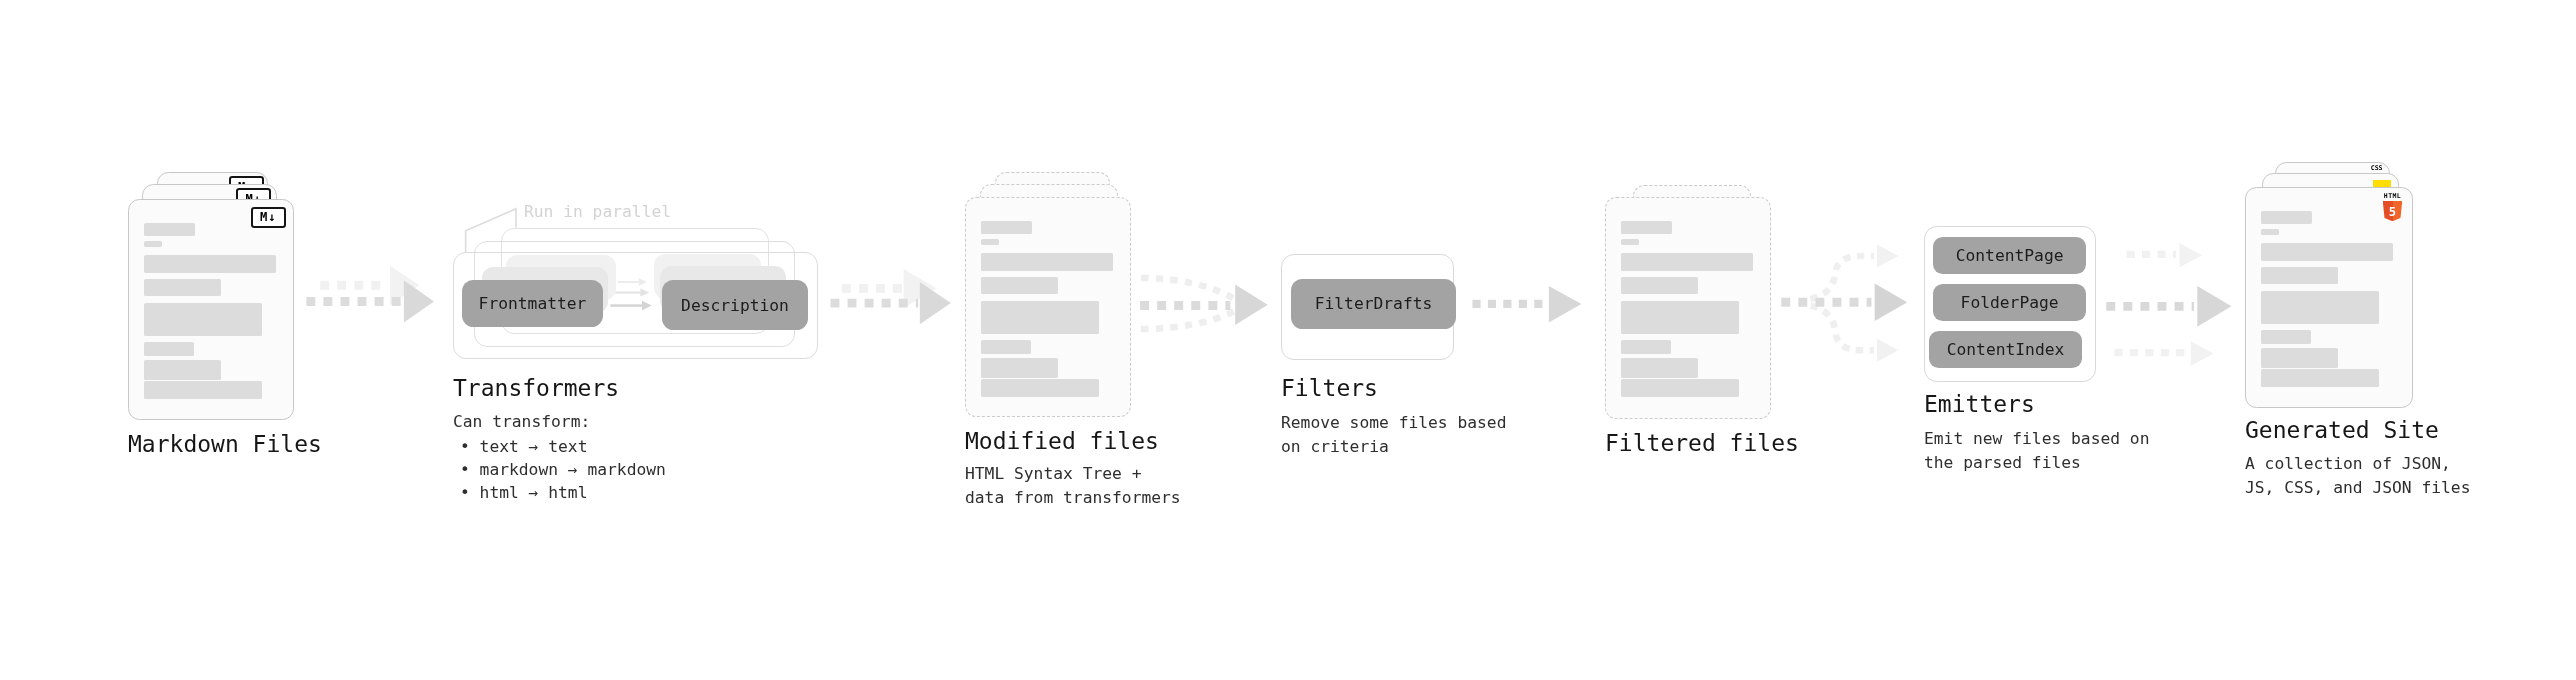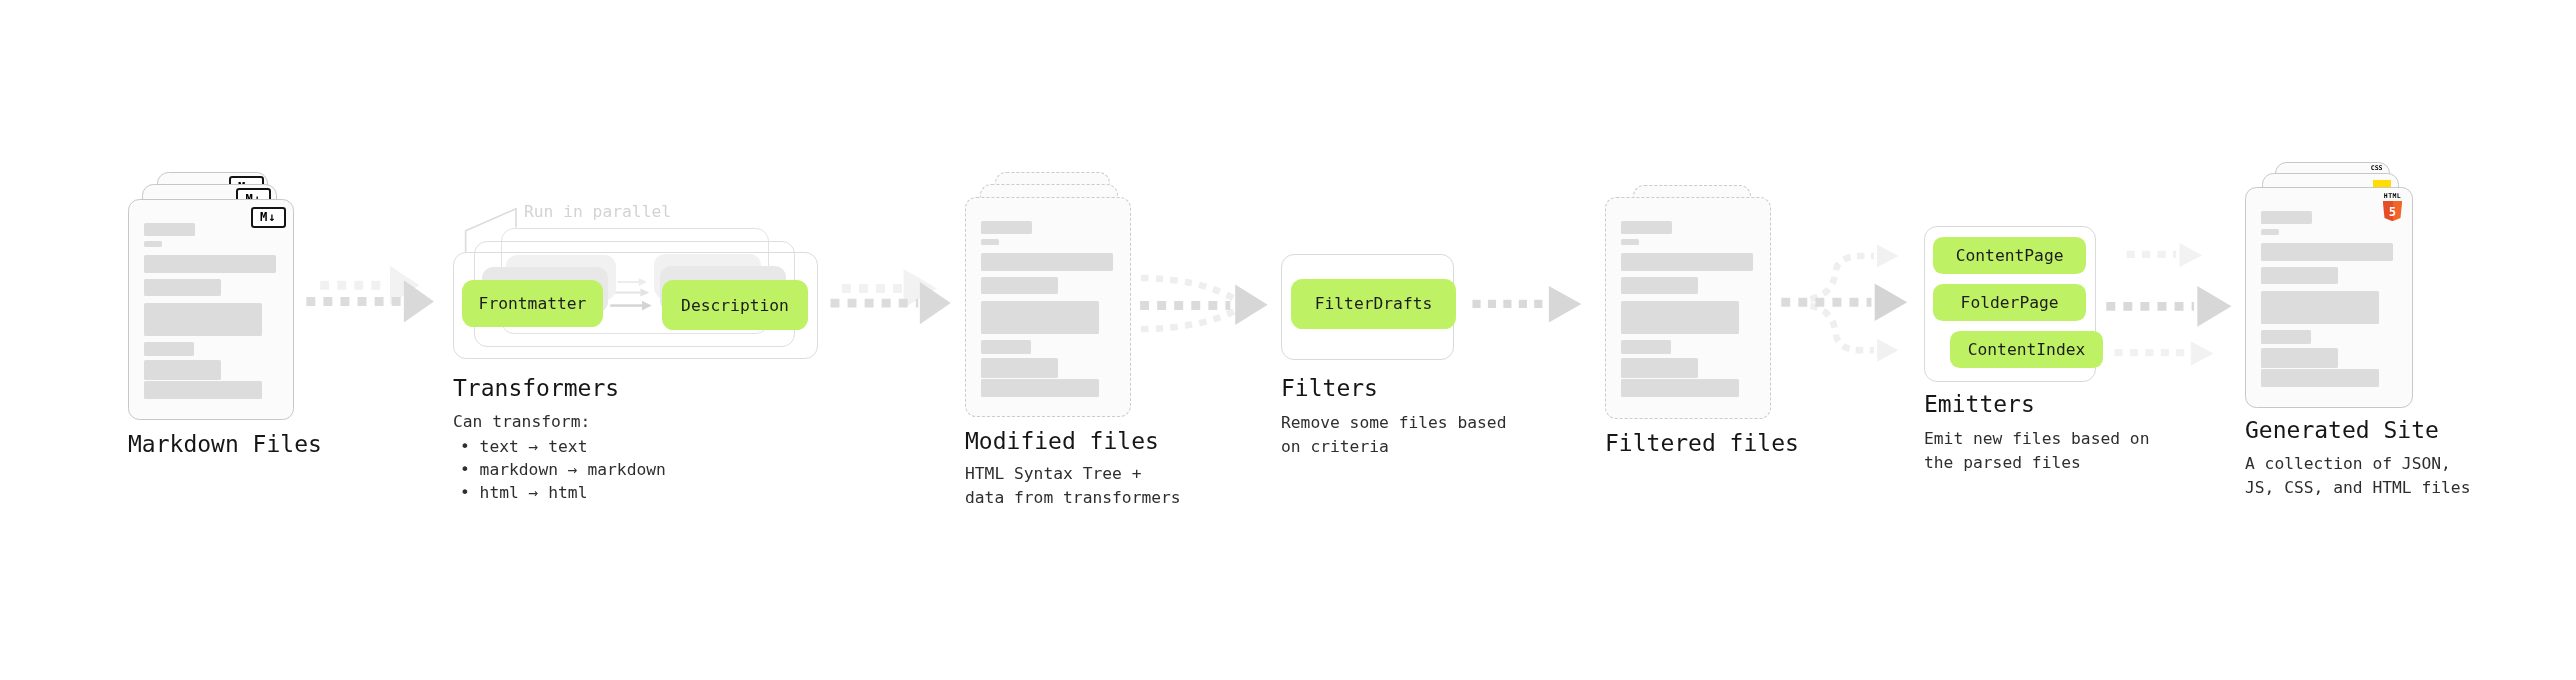--- a/index.html
+++ b/index.html
@@ -12,21 +12,21 @@
   .doc{position:absolute;background:#fbfbfb;border:1.6px solid #c7c7c7;border-radius:11.4px;box-sizing:border-box;}
   .doc.dashed{border:1.6px dashed #cbcbcb;}
   .doc-lines{position:absolute;left:15.4px;top:23px;right:11.4px;}
   .bar{background:#dcdcdc;border-radius:1.6px;}
   .md-badge{position:absolute;background:#ffffff;border:2px solid #141414;border-radius:3.3px;
     width:31px;height:17px;display:flex;align-items:center;justify-content:center;
     font-weight:700;font-size:12.2px;letter-spacing:0.8px;color:#000;}
   
   .outline-box{position:absolute;border:1.6px solid #dcdcdc;border-radius:13px;box-sizing:border-box;background:transparent;}
   .panel{position:absolute;background:#ffffff;border:1.6px solid #d9d9d9;border-radius:13px;box-sizing:border-box;}
-  .pill{position:absolute;background:#bef264;border-radius:11.4px;display:flex;align-items:center;justify-content:center;
+  .pill{position:absolute;background:#a3a3a3;border-radius:11.4px;display:flex;align-items:center;justify-content:center;
     font-size:16.3px;color:#1c1c1c;white-space:nowrap;}
   .pill.ghost1{background:#e8e8e8;}
   .pill.ghost2{background:#f1f1f1;}
   
   .title{position:absolute;font-size:23px;font-weight:500;color:#161616;white-space:nowrap;}
   .sub{position:absolute;font-size:16.3px;color:#2e2e2e;line-height:23.6px;white-space:nowrap;}
   .note{position:absolute;font-size:16.3px;color:#d3d3d3;white-space:nowrap;}
   .bullets{position:absolute;font-size:16.3px;color:#2e2e2e;line-height:23px;white-space:nowrap;}
   .bullet::before{content:"• ";}
   
@@ -194,21 +194,21 @@
           <div class="bar" style="width: 77px; height: 19.5px; margin-bottom: 1.6px;"></div>
           <div class="bar" style="width: 118px; height: 18px; margin-bottom: 0px;"></div>
         </div>
     </div>
   </div>
   <div class="title" style="left:1605px;top:430px;">Filtered files</div>
 
   <div class="panel" style="left:1924px;top:226px;width:172px;height:156px;">
     <div class="pill" style="left:8.1px;top:9.8px;width:153px;height:37px;border-radius:9.8px;">ContentPage</div>
     <div class="pill" style="left:8.1px;top:57px;width:153px;height:37px;border-radius:9.8px;">FolderPage</div>
-    <div class="pill" style="left:25px;top:104px;width:153px;height:37px;border-radius:9.8px;">ContentIndex</div>
+    <div class="pill" style="left:4px;top:104px;width:153px;height:37px;border-radius:9.8px;">ContentIndex</div>
   </div>
   <div class="title" style="left:1924px;top:391px;">Emitters</div>
   <div class="sub" style="left:1924px;top:427px;">
     <div>Emit new files based on</div>
     <div>the parsed files</div>
   </div>
 
   <div>
     <div class="doc" style="left:2275px;top:162px;width:115px;height:89px;">
       <div class="css-badge" style="right:6.5px;top:2.4px;">
@@ -234,17 +234,17 @@
           <div class="bar" style="width: 118px; height: 32.5px; margin-bottom: 5.7px;"></div>
           <div class="bar" style="width: 50px; height: 14.6px; margin-bottom: 4.1px;"></div>
           <div class="bar" style="width: 77px; height: 19.5px; margin-bottom: 1.6px;"></div>
           <div class="bar" style="width: 118px; height: 18px; margin-bottom: 0px;"></div>
         </div>
     </div>
   </div>
   <div class="title" style="left:2245px;top:417px;">Generated Site</div>
   <div class="sub" style="left:2245px;top:452px;">
     <div>A collection of JSON,</div>
-    <div>JS, CSS, and HTML files</div>
+    <div>JS, CSS, and JSON files</div>
   </div>
 
 </div>
 
 
 </body></html>

